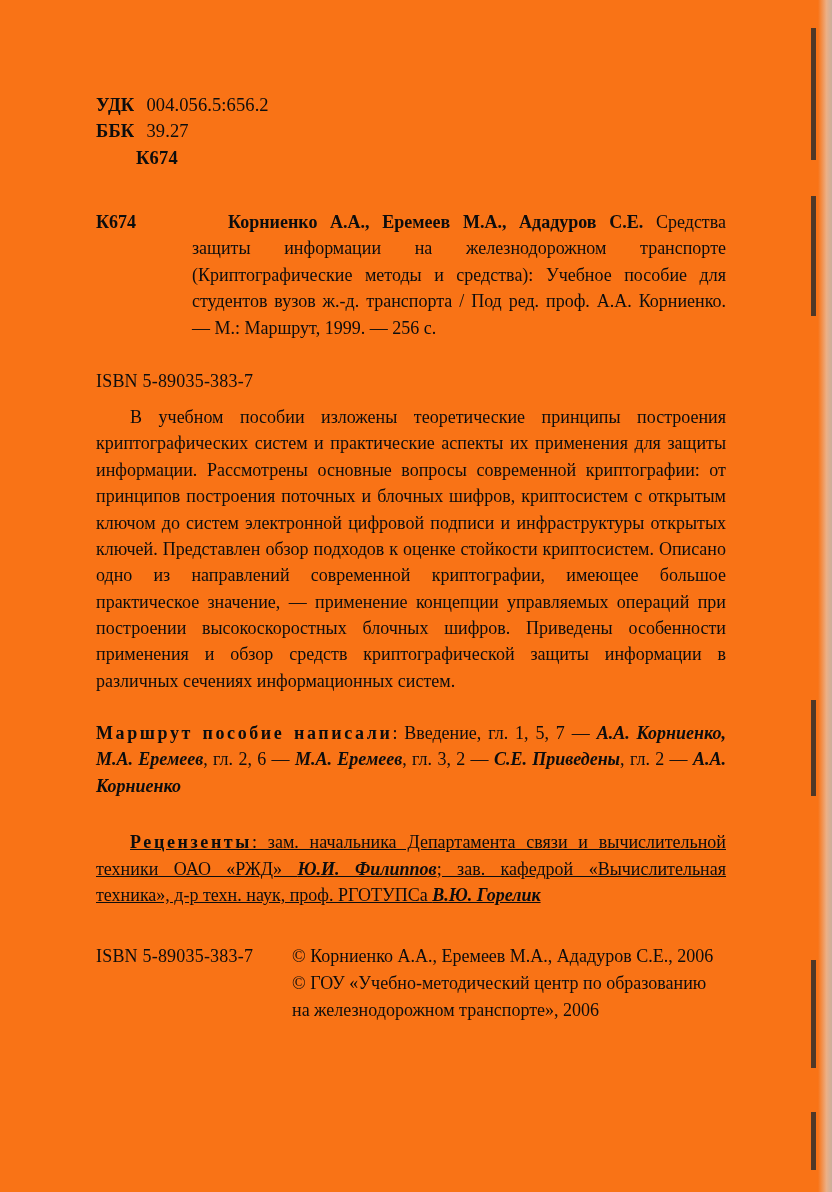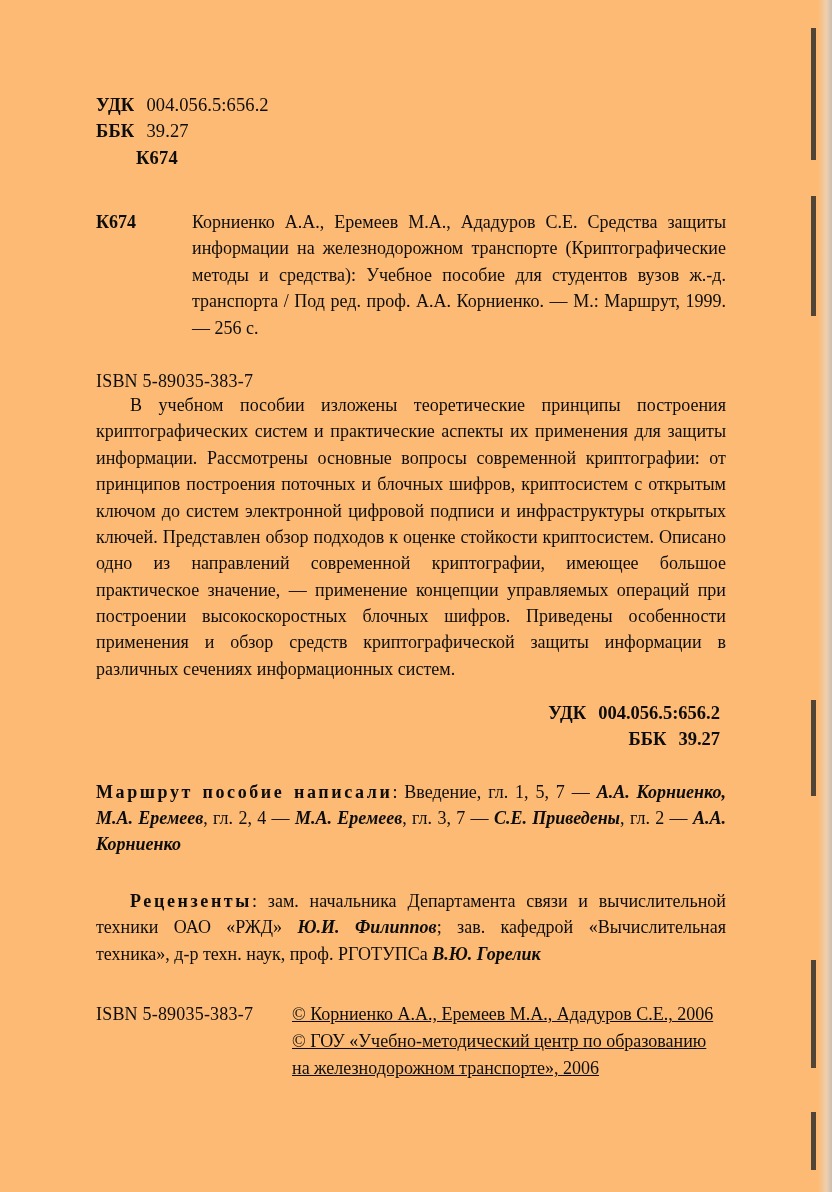--- a/index.html
+++ b/index.html
@@ -12,21 +12,21 @@
     height: 1192px;
     position: relative;
     font-family: "Liberation Serif", serif;
     color: #0d0d0d;
     overflow: hidden;
   }
 
   .page {
     position: absolute;
     inset: 0;
-    background: #fdba74;
+    background: #f97316;
   }
 
   
   .edge-right {
     position: absolute;
     top: 0;
     right: 0;
     width: 14px;
     height: 100%;
     background: linear-gradient(to right, rgba(255,255,255,0) 0%, rgba(225,225,225,0.55) 60%, rgba(190,190,190,0.8) 100%);
@@ -69,31 +69,32 @@
   .citation-code {
     font-weight: bold;
     width: 96px;
     flex: 0 0 96px;
   }
   .citation-text {
     flex: 1;
     text-align: justify;
     text-justify: inter-word;
   }
-  .citation-text b { font-weight: normal; }
+  .citation-text b { font-weight: bold; margin-left: 36px; }
 
   
   .isbn-line {
     margin-top: 30px;
     font-size: 18px;
     letter-spacing: .2px;
   }
 
   
   .abstract {
+    margin-top: 12px;
     font-size: 18px;
     line-height: 1.465;
     text-align: justify;
     text-justify: inter-word;
   }
   .abstract p { margin: 0; text-indent: 34px; }
 
   
   .codes-right {
     margin-top: 18px;
@@ -113,35 +114,35 @@
     text-align: justify;
   }
   .note p { margin: 0; }
   .note .lead {
     font-weight: bold;
     letter-spacing: 2.6px;
   }
   .note i { font-style: italic; font-weight: bold; }
 
   .note.reviewers { margin-top: 30px; }
-  .note.reviewers p { text-indent: 34px; }
+  .note.reviewers p { text-indent: 34px; text-decoration: underline; }
 
   
   .copyright {
     margin-top: 34px;
     display: flex;
     font-size: 18px;
     line-height: 1.5;
   }
   .copyright-isbn {
     flex: 0 0 196px;
     letter-spacing: .2px;
   }
   .copyright-lines { flex: 1; }
-  .copyright-lines div { text-indent: 0; text-decoration: underline; }
+  .copyright-lines div { text-indent: 0; }
 </style>
 </head>
 <body>
 
 <div class="page">
 
   <div class="edge-right"></div>
   <div class="spine-mark spine-1"></div>
   <div class="spine-mark spine-2"></div>
   <div class="spine-mark spine-3"></div>
@@ -168,31 +169,23 @@
       <div class="citation-code">К674</div>
       <div class="citation-text"><b>Корниенко А.А., Еремеев М.А., Ададуров С.Е.</b><span> Средства защиты информации на железнодорожном транспорте (Криптографические методы и средства): Учебное пособие для студентов вузов ж.-д. транспорта / Под ред. проф. А.А. Корниенко. — М.: Маршрут, 1999. — 256 с.</span></div>
     </div>
 
     <div class="isbn-line">ISBN 5-89035-383-7</div>
 
     <div class="abstract">
       <p>В учебном пособии изложены теоретические принципы построения криптографических систем и практические аспекты их применения для защиты информации. Рассмотрены основные вопросы современной криптографии: от принципов построения поточных и блочных шифров, криптосистем с открытым ключом до систем электронной цифровой подписи и инфраструктуры открытых ключей. Представлен обзор подходов к оценке стойкости криптосистем. Описано одно из направлений современной криптографии, имеющее большое практическое значение, — применение концепции управляемых операций при построении высокоскоростных блочных шифров. Приведены особенности применения и обзор средств криптографической защиты информации в различных сечениях информационных систем.</p>
     </div>
 
-    <div class="codes-right">
-      <div class="cr-line">
-        <span>УДК</span><span class="val">004.056.5:656.2</span>
-      </div>
-      <div class="cr-line">
-        <span>ББК</span><span class="val">39.27</span>
-      </div>
-    </div>
 
     <div class="note">
-      <p><span class="lead">Маршрут пособие написали</span><span>: Введение, гл. 1, 5, 7 — </span><i>А.А. Корниенко, М.А. Еремеев</i><span>, гл. 2, 4 — </span><i>М.А. Еремеев</i><span>, гл. 3, 7 — </span><i>С.Е. Приведены</i><span>, гл. 2 — </span><i>А.А. Корниенко</i></p>
+      <p><span class="lead">Маршрут пособие написали</span><span>: Введение, гл. 1, 5, 7 — </span><i>А.А. Корниенко, М.А. Еремеев</i><span>, гл. 2, 6 — </span><i>М.А. Еремеев</i><span>, гл. 3, 2 — </span><i>С.Е. Приведены</i><span>, гл. 2 — </span><i>А.А. Корниенко</i></p>
     </div>
 
     <div class="note reviewers">
       <p><span class="lead">Рецензенты</span><span>: зам. начальника Департамента связи и вычислительной техники ОАО «РЖД» </span><i>Ю.И. Филиппов</i><span>; зав. кафедрой «Вычислительная техника», д-р техн. наук, проф. РГОТУПСа </span><i>В.Ю. Горелик</i></p>
     </div>
 
     <div class="copyright">
       <div class="copyright-isbn">ISBN 5-89035-383-7</div>
       <div class="copyright-lines">
         <div>© Корниенко А.А., Еремеев М.А., Ададуров С.Е., 2006</div>

